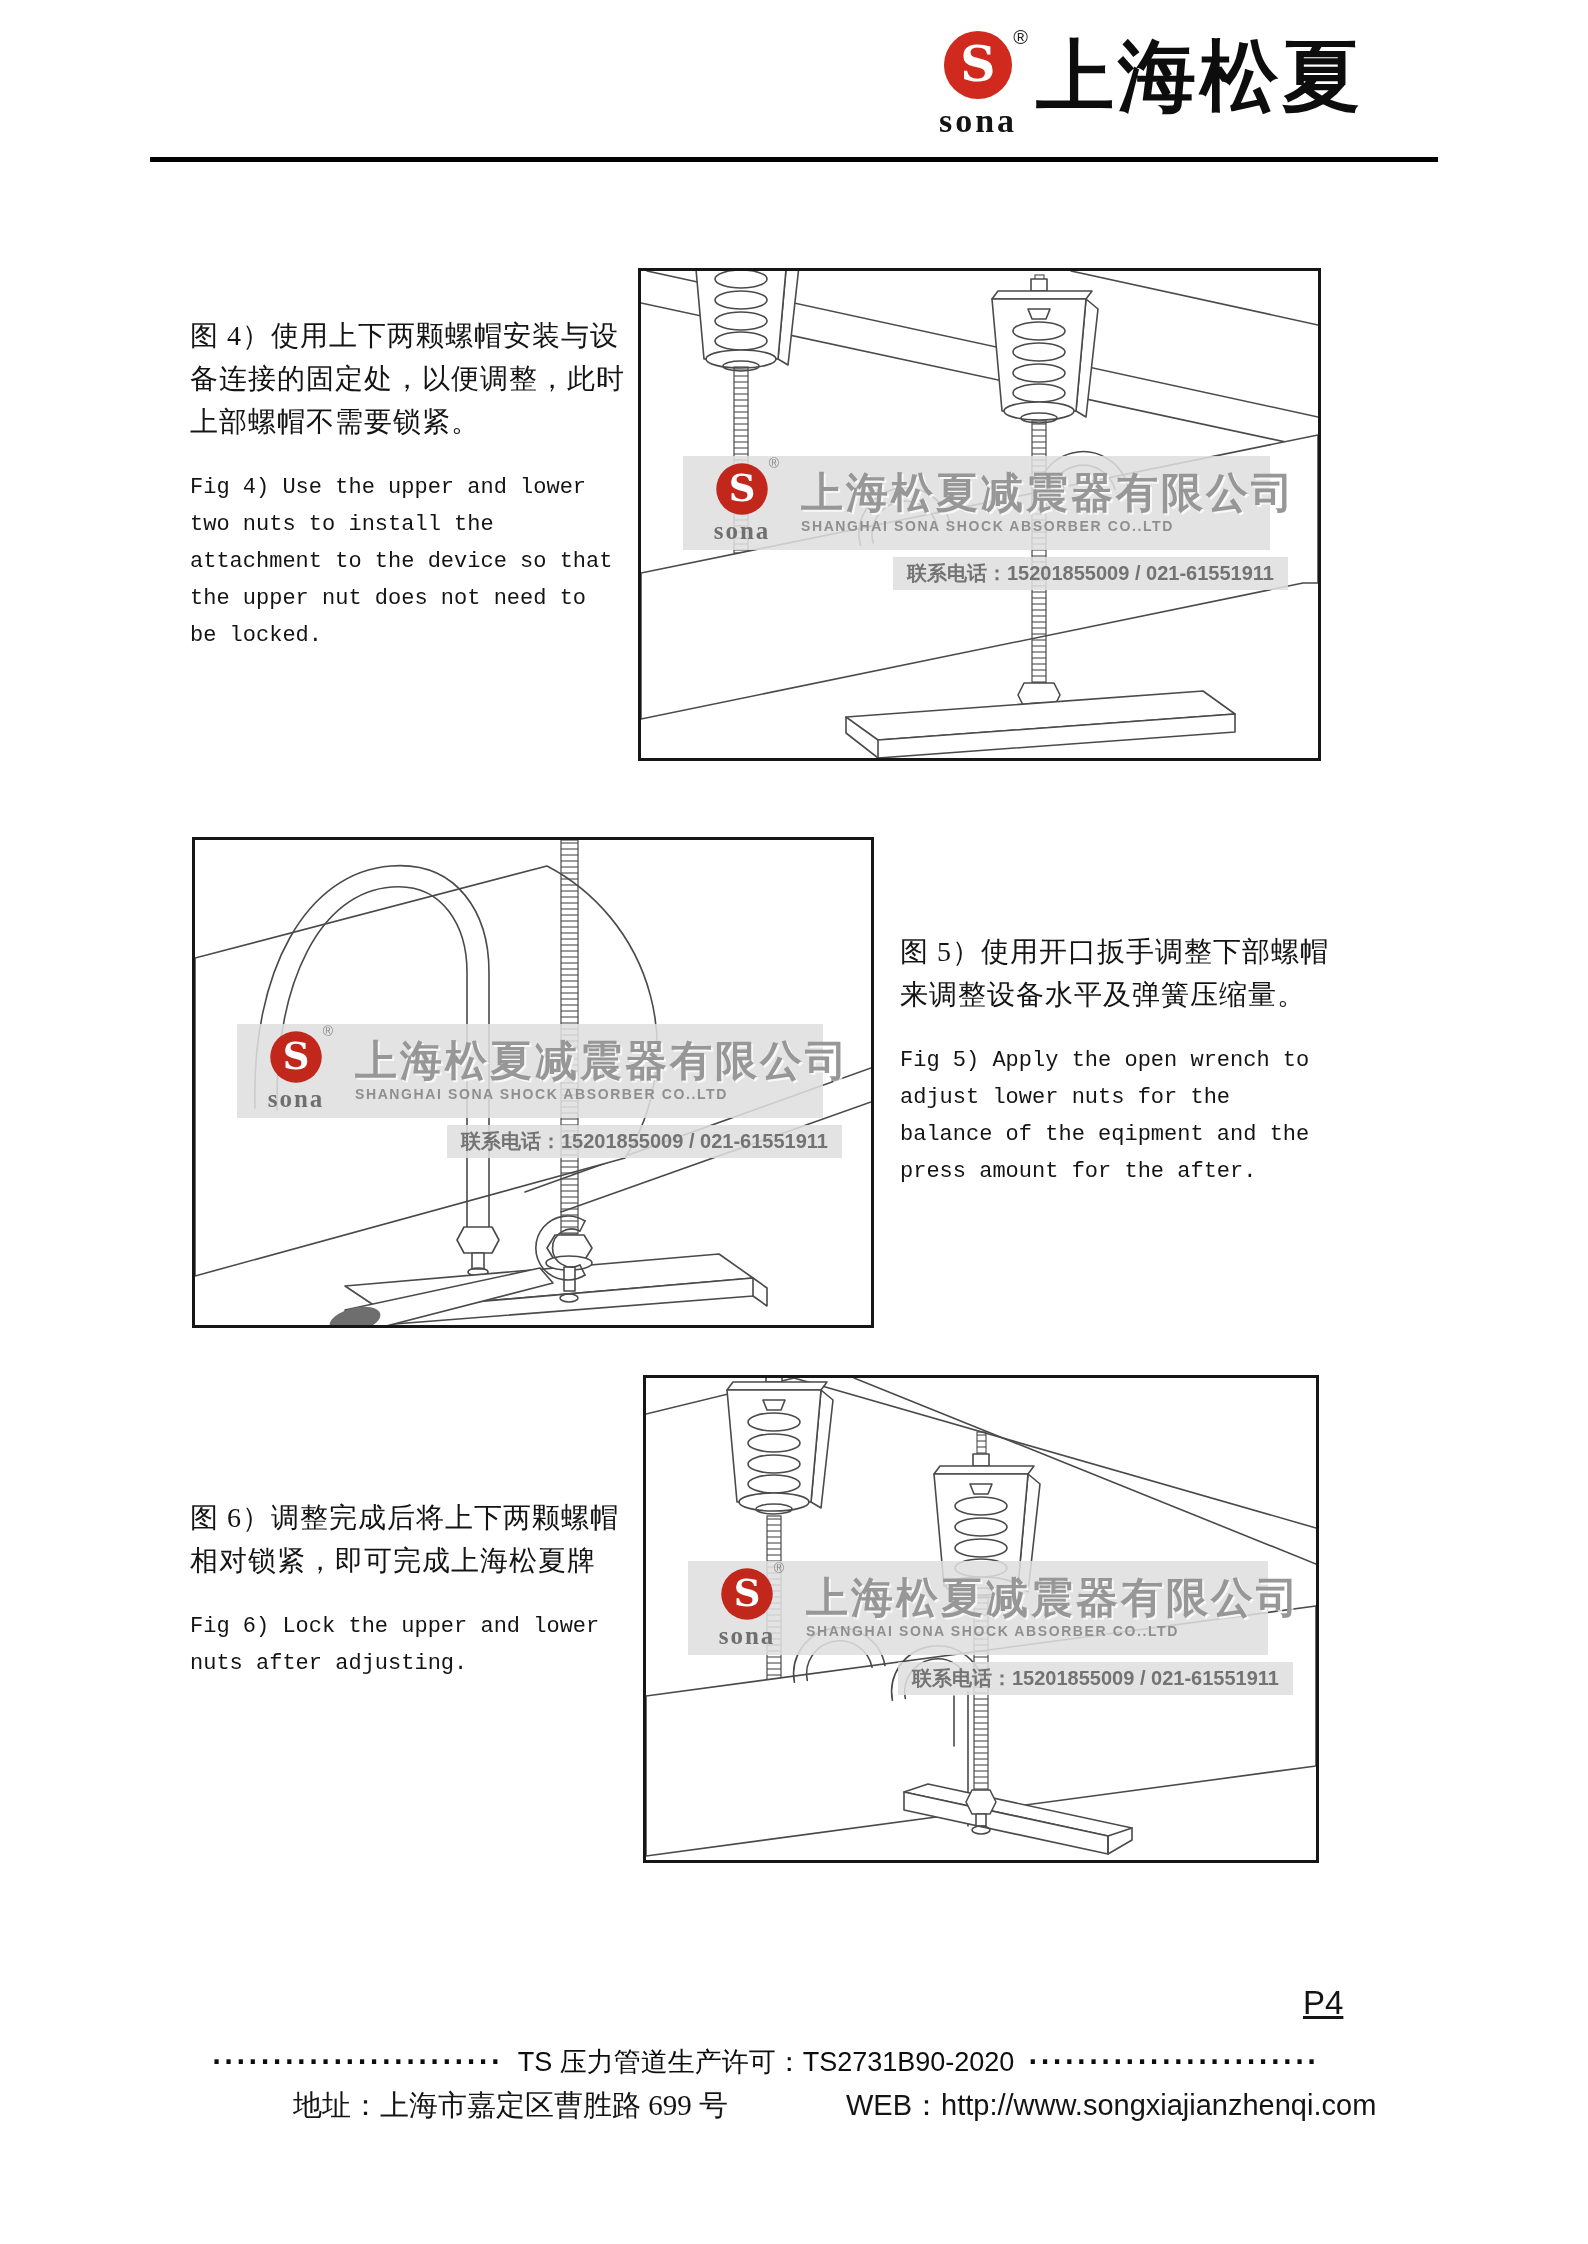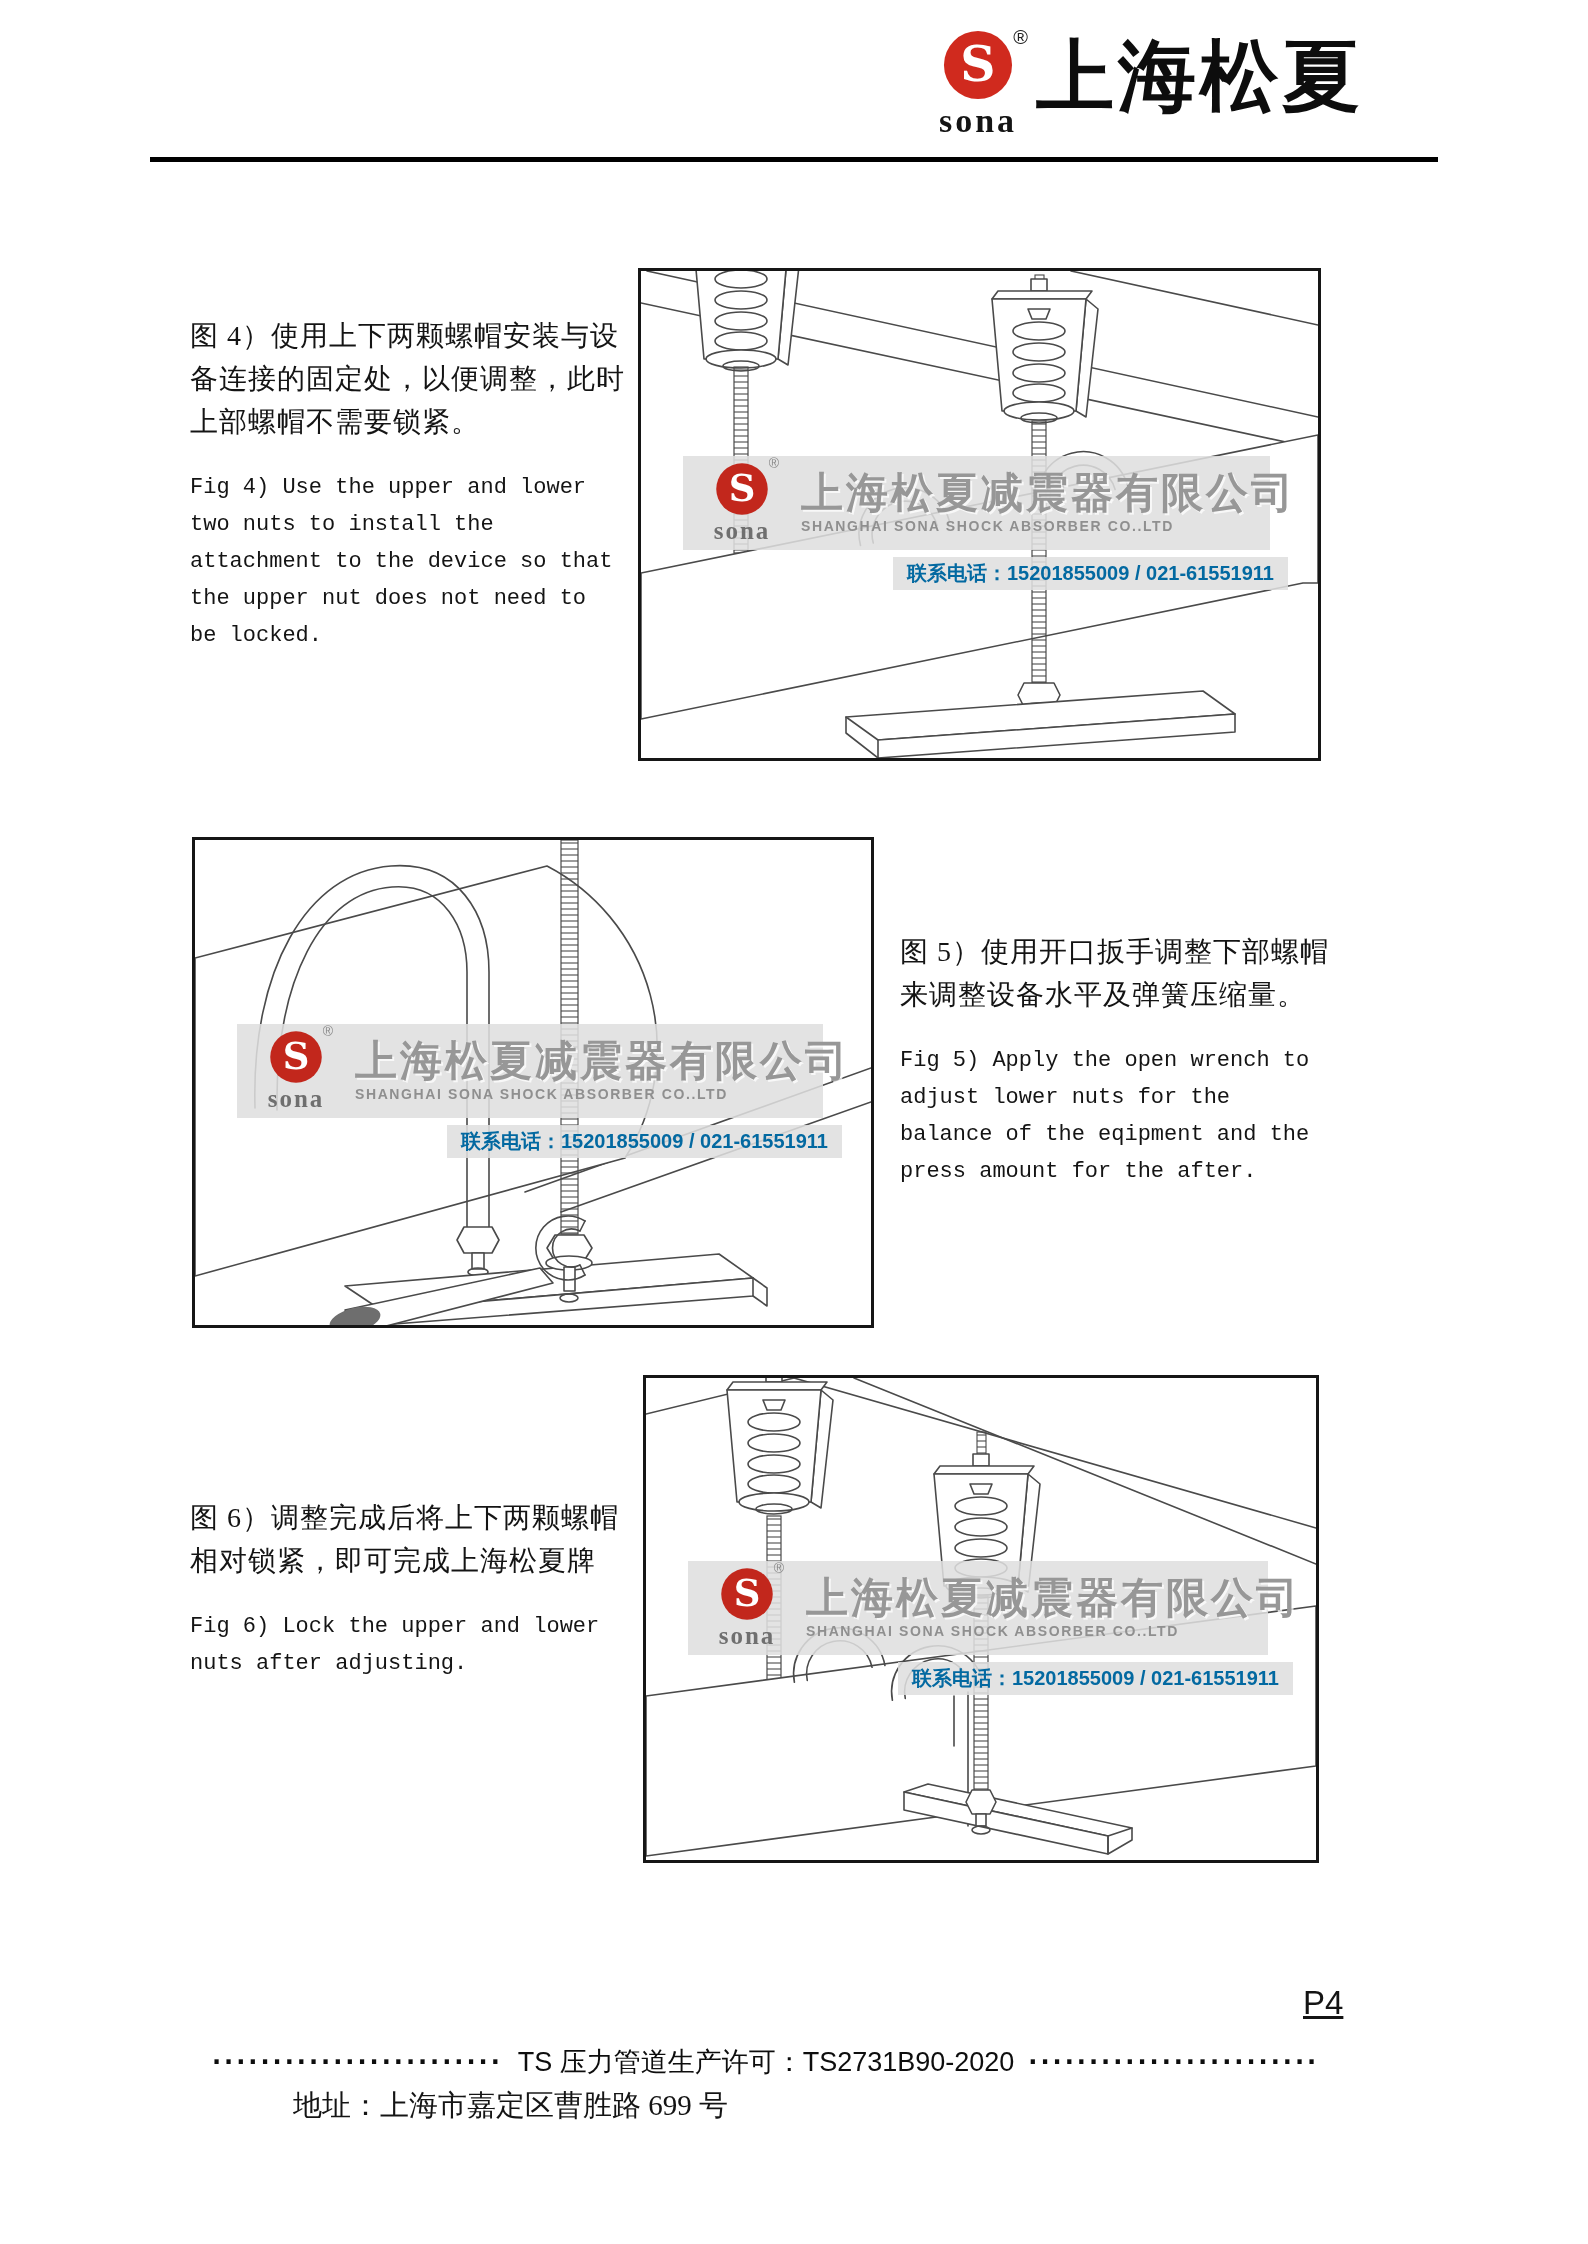--- a/index.html
+++ b/index.html
@@ -36,21 +36,21 @@
   .wm-main{display:flex;align-items:center;gap:16px;background:rgba(223,223,223,0.87);padding:5px 16px 7px;}
   .wm-logo{position:relative;width:86px;flex:0 0 auto;text-align:center;}
   .wm-logo svg{width:56px;height:56px;display:block;margin:0 auto;}
   .wm-reg{position:absolute;top:-6px;right:6px;font-size:14px;color:#8a8a8a;font-family:"Liberation Sans",sans-serif;}
   .wm-sona{font-size:25px;font-weight:700;color:#6f6f6f;letter-spacing:2px;line-height:1;margin-top:1px;}
   .wm-cn{font-size:42px;font-weight:700;color:#979797;letter-spacing:3px;white-space:nowrap;
          text-shadow:2px 2px 0 rgba(255,255,255,0.75);line-height:1.05;text-align:center;}
   .wm-en{font-size:14px;font-weight:700;color:#8f8f8f;letter-spacing:1.6px;white-space:nowrap;
          font-family:"Liberation Sans",sans-serif;margin-top:3px;}
   .wm-phone{align-self:flex-start;margin-left:210px;margin-top:7px;background:rgba(223,223,223,0.87);
-            padding:3px 14px;font-size:20px;font-weight:700;color:#0369a1;white-space:nowrap;
+            padding:3px 14px;font-size:20px;font-weight:700;color:#737373;white-space:nowrap;
             font-family:"Liberation Sans",sans-serif;}
 
   
   .page-number{position:absolute;left:1303px;top:1984px;font-size:33px;font-family:"Liberation Sans",sans-serif;text-decoration:underline;}
   .footer-line1{position:absolute;left:212px;top:2044px;width:1108px;display:flex;align-items:center;gap:14px;}
   .leader{flex:1;overflow:hidden;white-space:nowrap;letter-spacing:3px;font-size:24px;font-weight:700;
           color:#0d0d0d;line-height:1;font-family:"DejaVu Sans",sans-serif;}
   .ts-text{white-space:nowrap;font-size:27px;font-family:"Liberation Sans",sans-serif;color:#0d0d0d;}
   .footer-line2{position:absolute;left:245px;top:2086px;display:flex;gap:118px;font-size:29px;margin-left:48px;}
   .footer-web{font-family:"Liberation Sans",sans-serif;}
@@ -332,15 +332,16 @@
   <div class="page-number">P4</div>
 
   <div class="footer-line1">
     <span class="leader">··························································</span>
     <span class="ts-text">TS 压力管道生产许可：TS2731B90-2020</span>
     <span class="leader">··························································</span>
   </div>
 
   <div class="footer-line2">
     <span class="footer-addr">地址：上海市嘉定区曹胜路 699 号</span>
+    <span class="footer-web">WEB：http://www.songxiajianzhenqi.com</span>
   </div>
 
 </div>
 
 </body></html>

